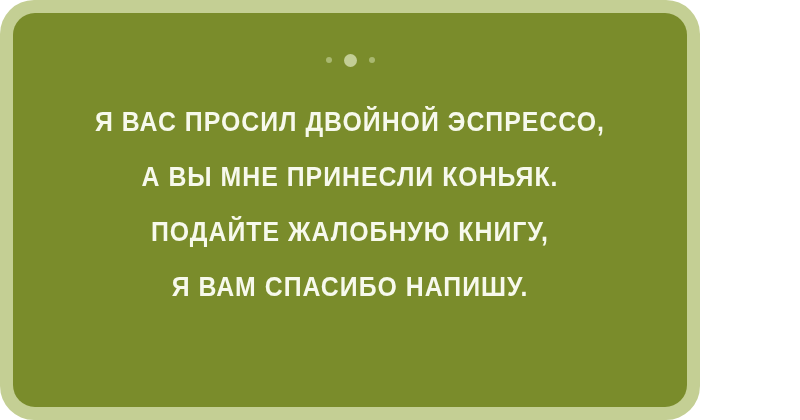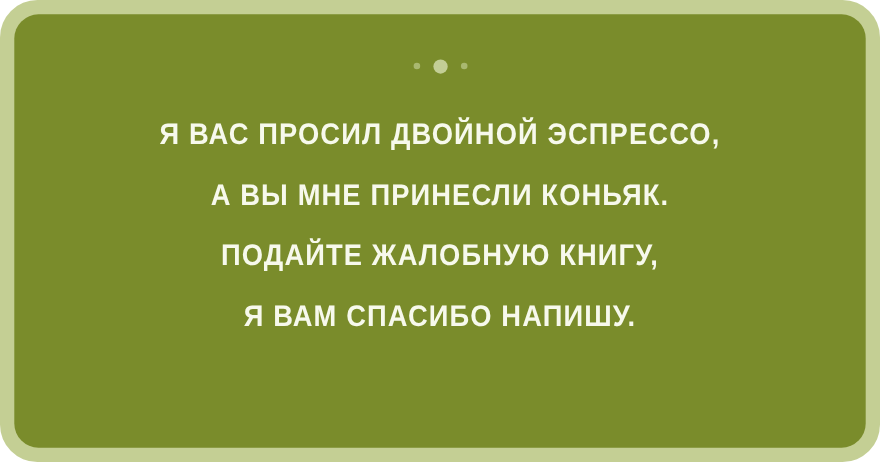--- a/index.html
+++ b/index.html
@@ -9,21 +9,21 @@
   }
   body {
     width: 800px;
     height: 420px;
     overflow: hidden;
     font-family: "Liberation Sans", sans-serif;
   }
 
   .card {
     position: relative;
-    width: 800px;
+    width: 700px;
     height: 420px;
     box-sizing: border-box;
     background: #c4cf94;
     border-radius: 34px;
     overflow: hidden;
   }
 
   .card-inner {
     position: absolute;
     left: 13px;

